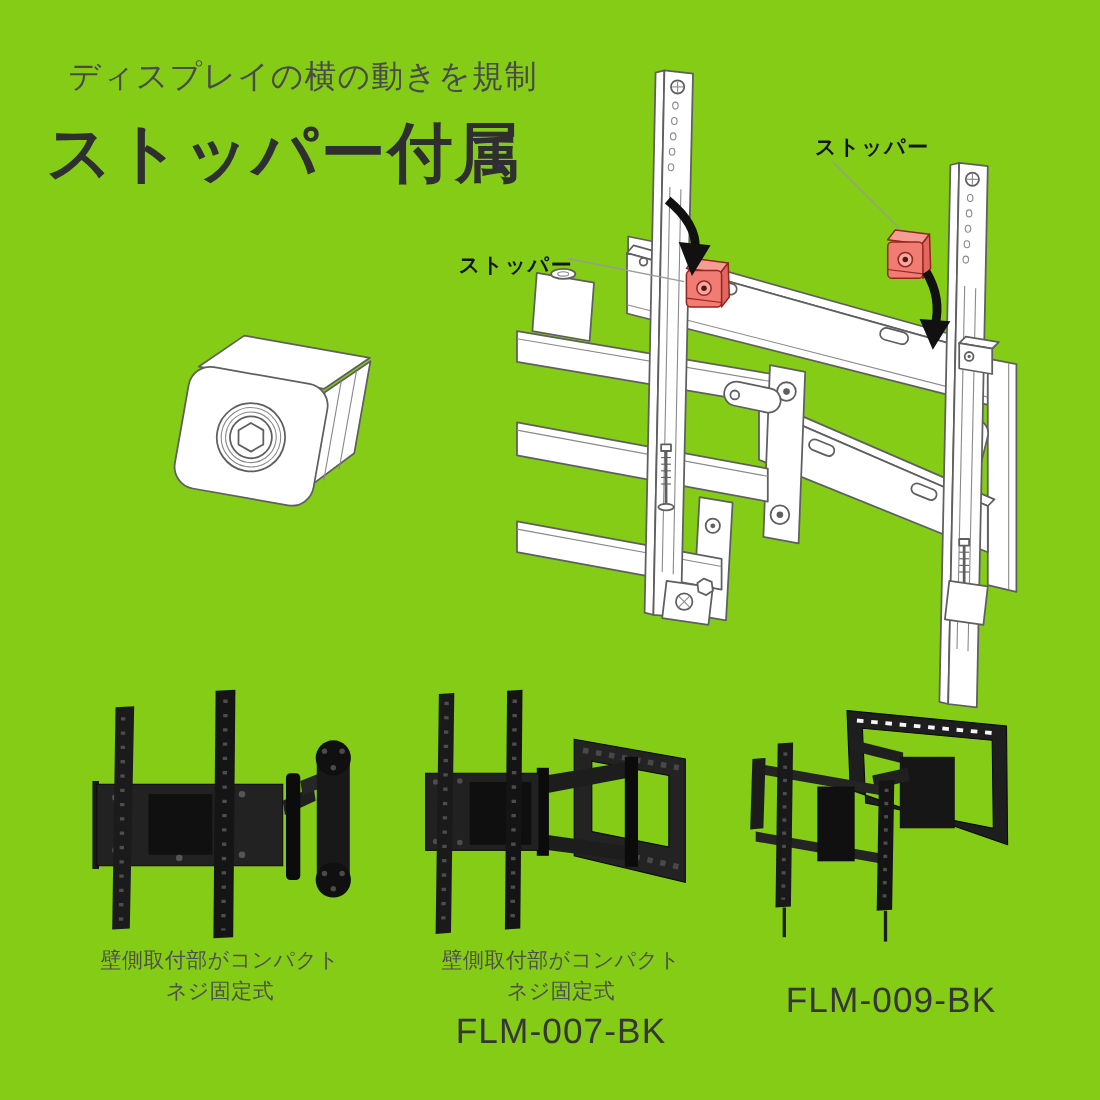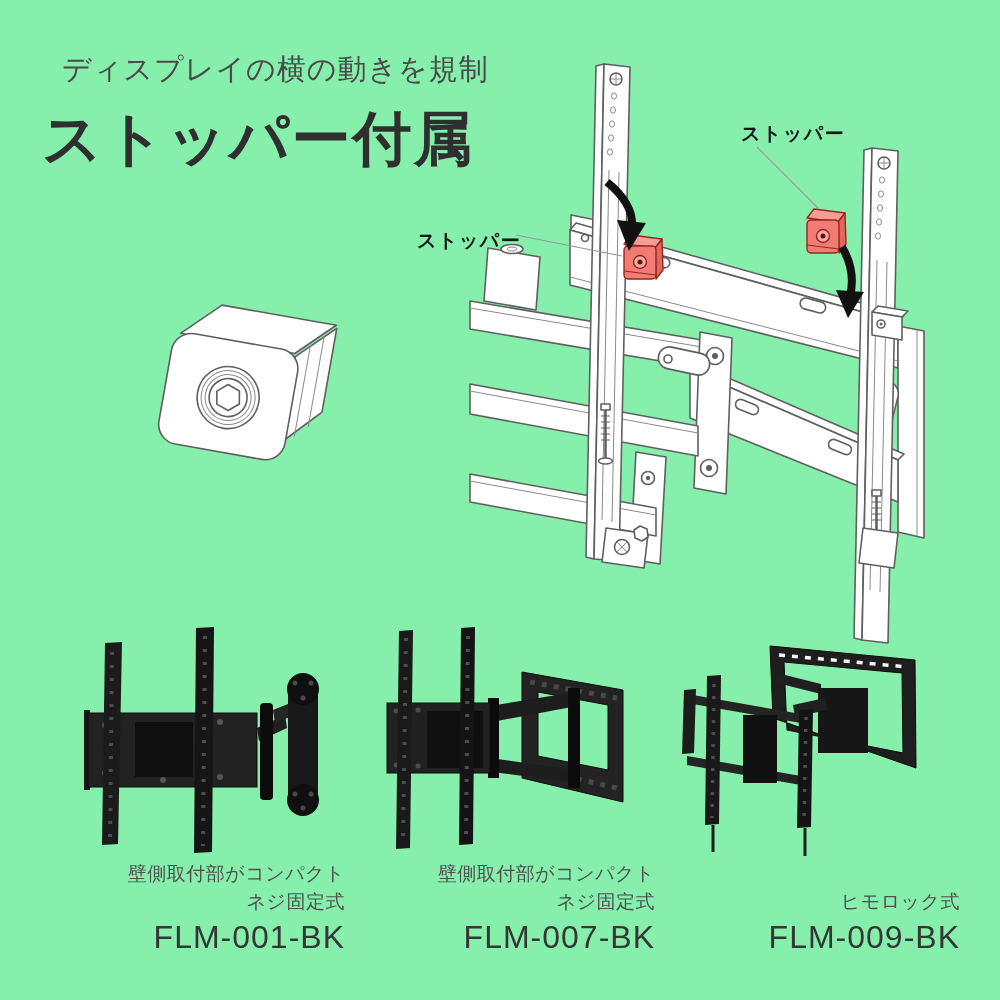--- a/index.html
+++ b/index.html
@@ -1,22 +1,22 @@
 <!DOCTYPE html>
 <html><head>
 <meta charset="utf-8">
 <style>
   html,body{margin:0;padding:0;background:#ffffff;}
-  .canvas{position:relative;width:1000px;height:1000px;background:#86efac;overflow:hidden;
+  .canvas{position:relative;width:1000px;height:1000px;background:#84cc16;overflow:hidden;
           font-family:"Liberation Sans",sans-serif;color:#303030;}
   .subtitle{position:absolute;left:62px;top:50px;font-size:29px;color:#4a4a4a;letter-spacing:1px;}
   .title{position:absolute;left:42px;top:100px;font-size:59px;font-weight:700;color:#2f2f2f;letter-spacing:2px;}
   .part-illust{position:absolute;left:148px;top:288px;}
   .diagram{position:absolute;left:400px;top:50px;}
-  .pcard{position:absolute;top:610px;text-align:right;}
+  .pcard{position:absolute;top:610px;text-align:center;}
   .pcard.c1{left:55px;width:290px;}
   .pcard.c2{left:365px;width:290px;}
   .pcard.c3{left:660px;width:300px;}
   .p-photo{display:block;margin:0 auto;}
   .p-desc{font-size:19px;color:#4f4f4f;height:28px;line-height:28px;letter-spacing:0.5px;}
   .p-model{font-size:32px;color:#363636;letter-spacing:1px;margin-top:3px;}
   .ln{fill:#ffffff;stroke:#5f5f5f;stroke-width:1.6;stroke-linejoin:round;}
   .lt{fill:none;stroke:#8a8a8a;stroke-width:1;}
   .lead{stroke:#9a9a9a;stroke-width:1.2;}
   svg text.dlabel{font-family:"Liberation Sans",sans-serif;font-weight:700;font-size:19px;fill:#151515;letter-spacing:1.5px;}
@@ -214,21 +214,20 @@
           <circle cx="251" cy="184" r="2.5"></circle>
           <circle cx="243" cy="198" r="2.5"></circle>
         </g>
       <polygon points="45,33 62,32 58,234 42,235" fill="#1b1b1b"></polygon>
       <line x1="52" y1="42" x2="50" y2="228" stroke="#4d4d4d" stroke-width="4" stroke-dasharray="3 10"></line>
       <polygon points="136,18 154,17 152,242 134,243" fill="#151515"></polygon>
       <line x1="145" y1="26" x2="143" y2="236" stroke="#4d4d4d" stroke-width="4" stroke-dasharray="3 10"></line>
     </svg>
     <div class="p-desc">壁側取付部がコンパクト</div>
     <div class="p-desc">ネジ固定式</div>
-    <div class="p-model">FLM-001-BK</div>
   </div>
 
   <div class="pcard c2">
     <svg class="p-photo" width="280" height="250" viewBox="0 0 280 250">
       <path d="M152,62 L253,80 L253,192 L152,168 Z M168,82 L238,95 L238,160 L168,146 Z" fill="#232323" fill-rule="evenodd" stroke="#0a0a0a"></path>
       <line x1="160" y1="72" x2="247" y2="88" stroke="#484848" stroke-width="5" stroke-dasharray="5 7"></line>
       <line x1="160" y1="158" x2="247" y2="178" stroke="#484848" stroke-width="5" stroke-dasharray="5 7"></line>
       <polygon points="120,96 205,82 207,96 122,112" fill="#1d1d1d"></polygon>
       <polygon points="120,148 205,160 207,173 122,162" fill="#1d1d1d"></polygon>
       <rect x="118" y="88" width="11" height="80" fill="#0b0b0b"></rect>
@@ -263,17 +262,16 @@
       <polygon points="21,80 33,79 31,143 19,144" fill="#1c1c1c"></polygon>
       <rect x="80" y="105" width="34" height="68" fill="#101010"></rect>
       <polygon points="44,66 58,65 56,214 42,215" fill="#191919"></polygon>
       <line x1="51" y1="74" x2="49" y2="208" stroke="#4d4d4d" stroke-width="3.5" stroke-dasharray="3 9"></line>
       <line x1="50" y1="215" x2="50" y2="242" stroke="#1f1f1f" stroke-width="3"></line>
       <polygon points="136,100 150,99 148,217 134,218" fill="#141414"></polygon>
       <line x1="143" y1="107" x2="141" y2="211" stroke="#4d4d4d" stroke-width="3.5" stroke-dasharray="3 9"></line>
       <line x1="142" y1="218" x2="142" y2="246" stroke="#1f1f1f" stroke-width="3"></line>
     </svg>
     <div class="p-desc"></div>
-    <div class="p-desc">ヒモロック式</div>
     <div class="p-model">FLM-009-BK</div>
   </div>
 
 </div>
 
 </body></html>

